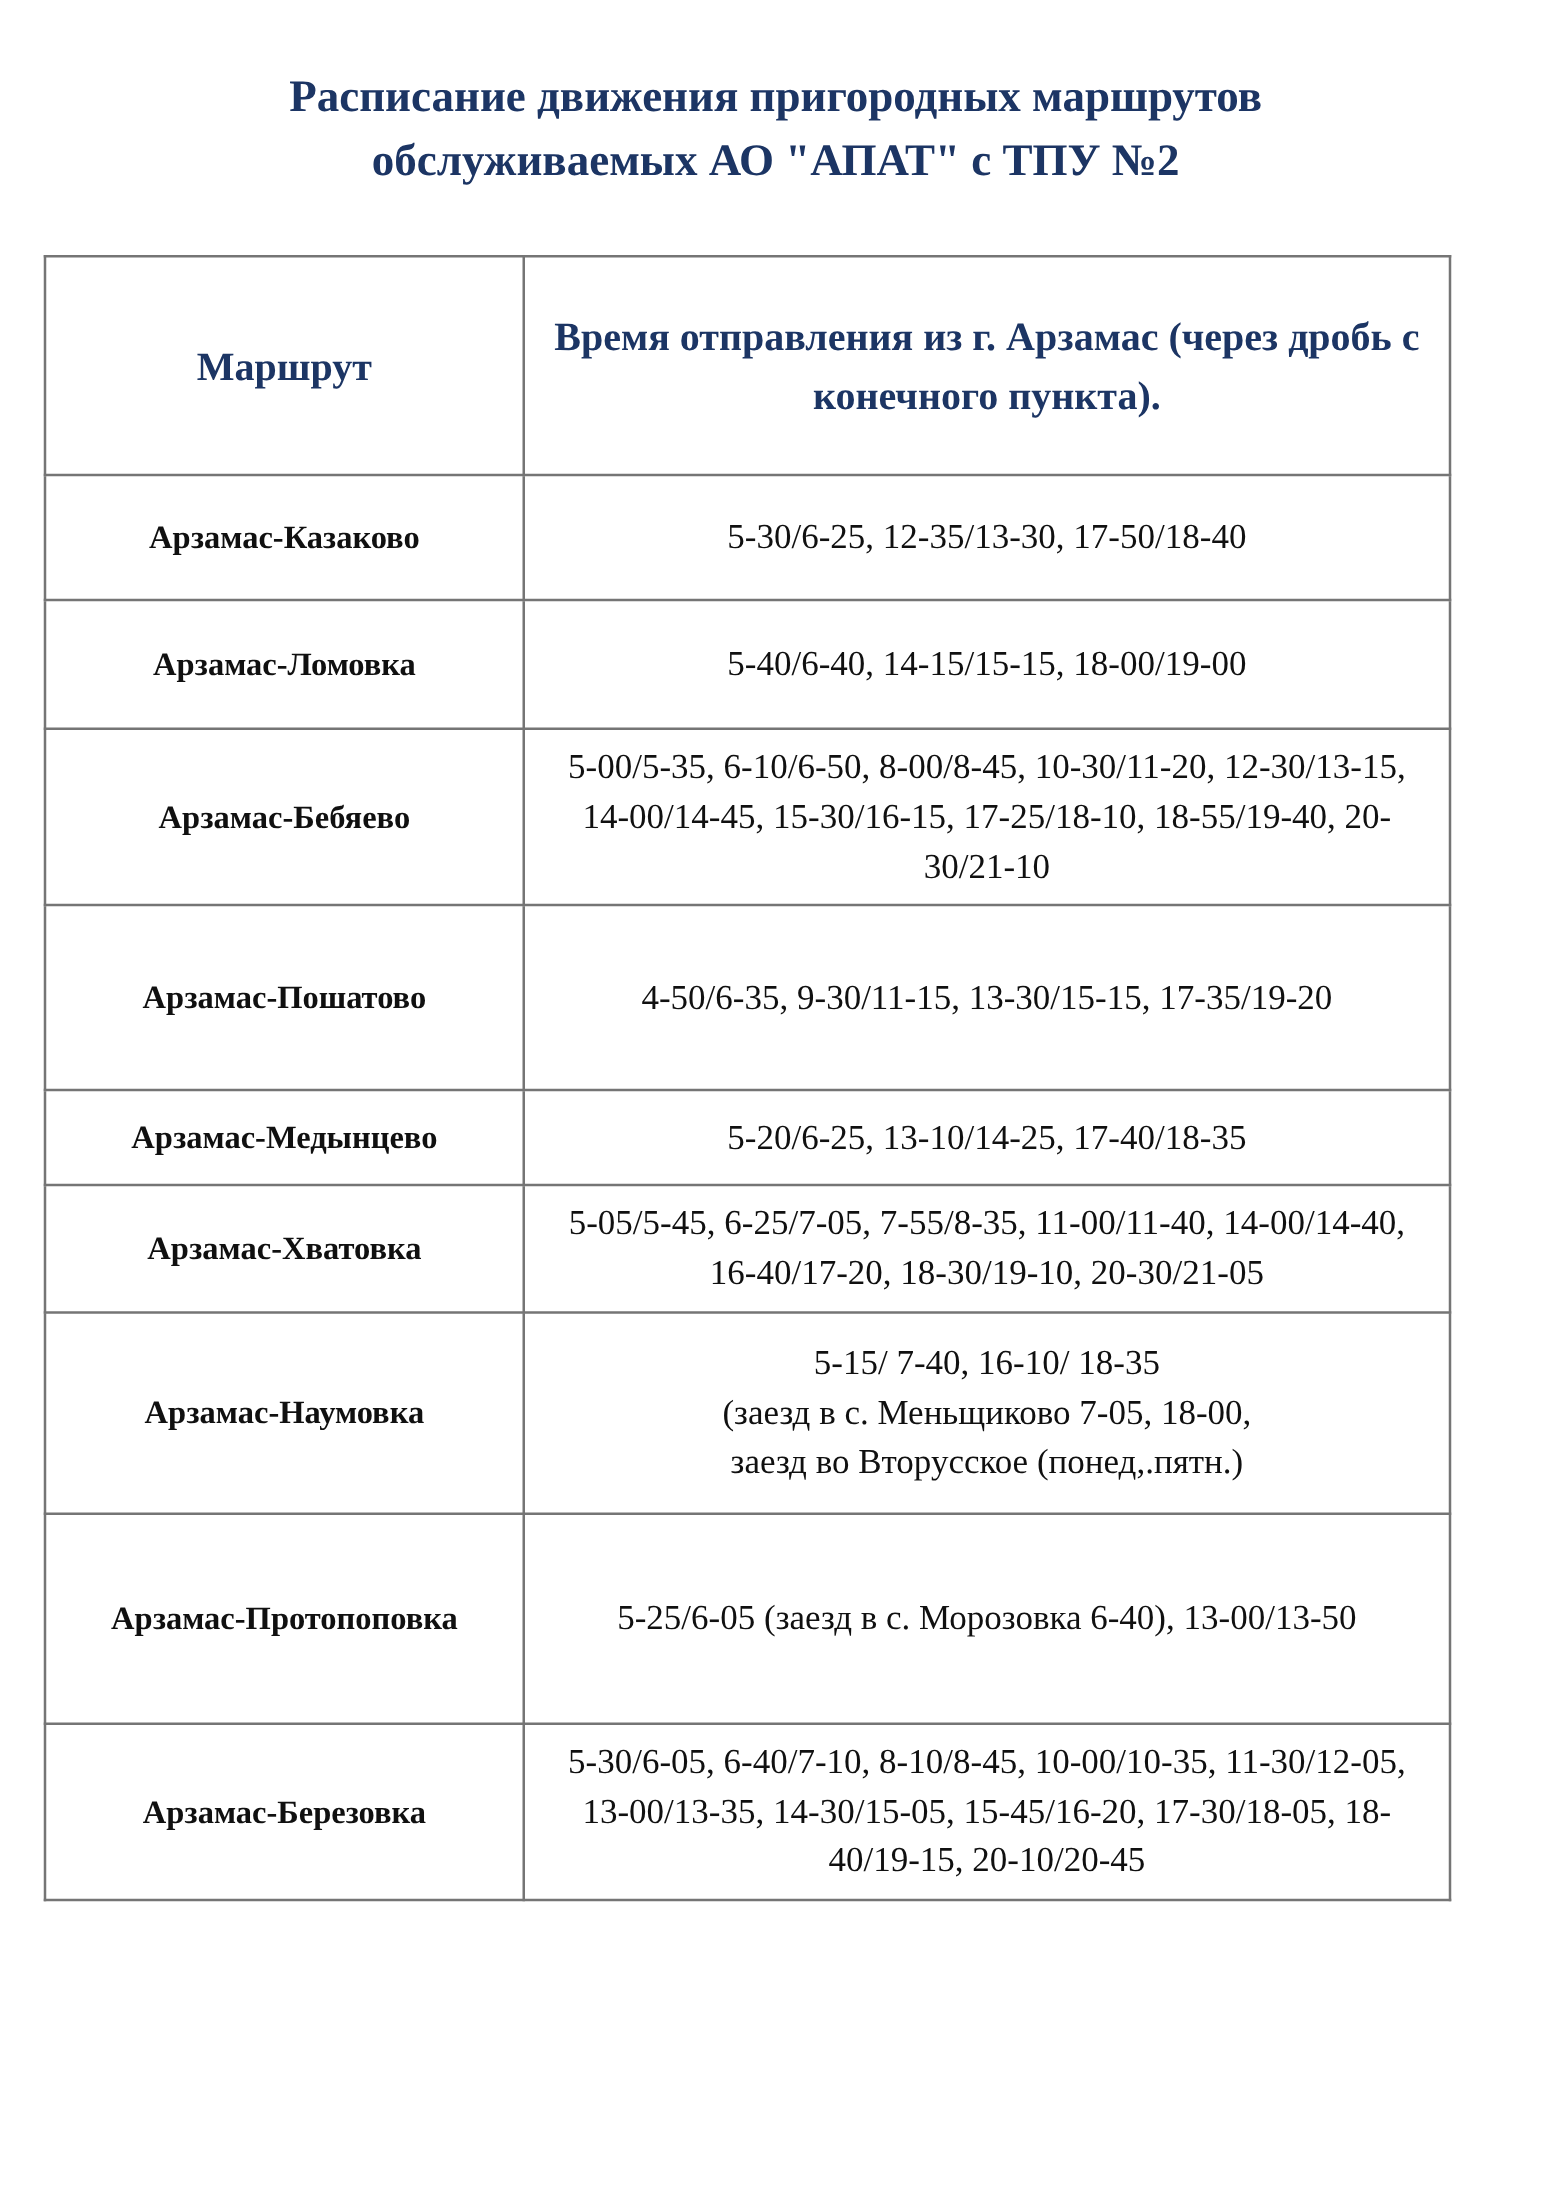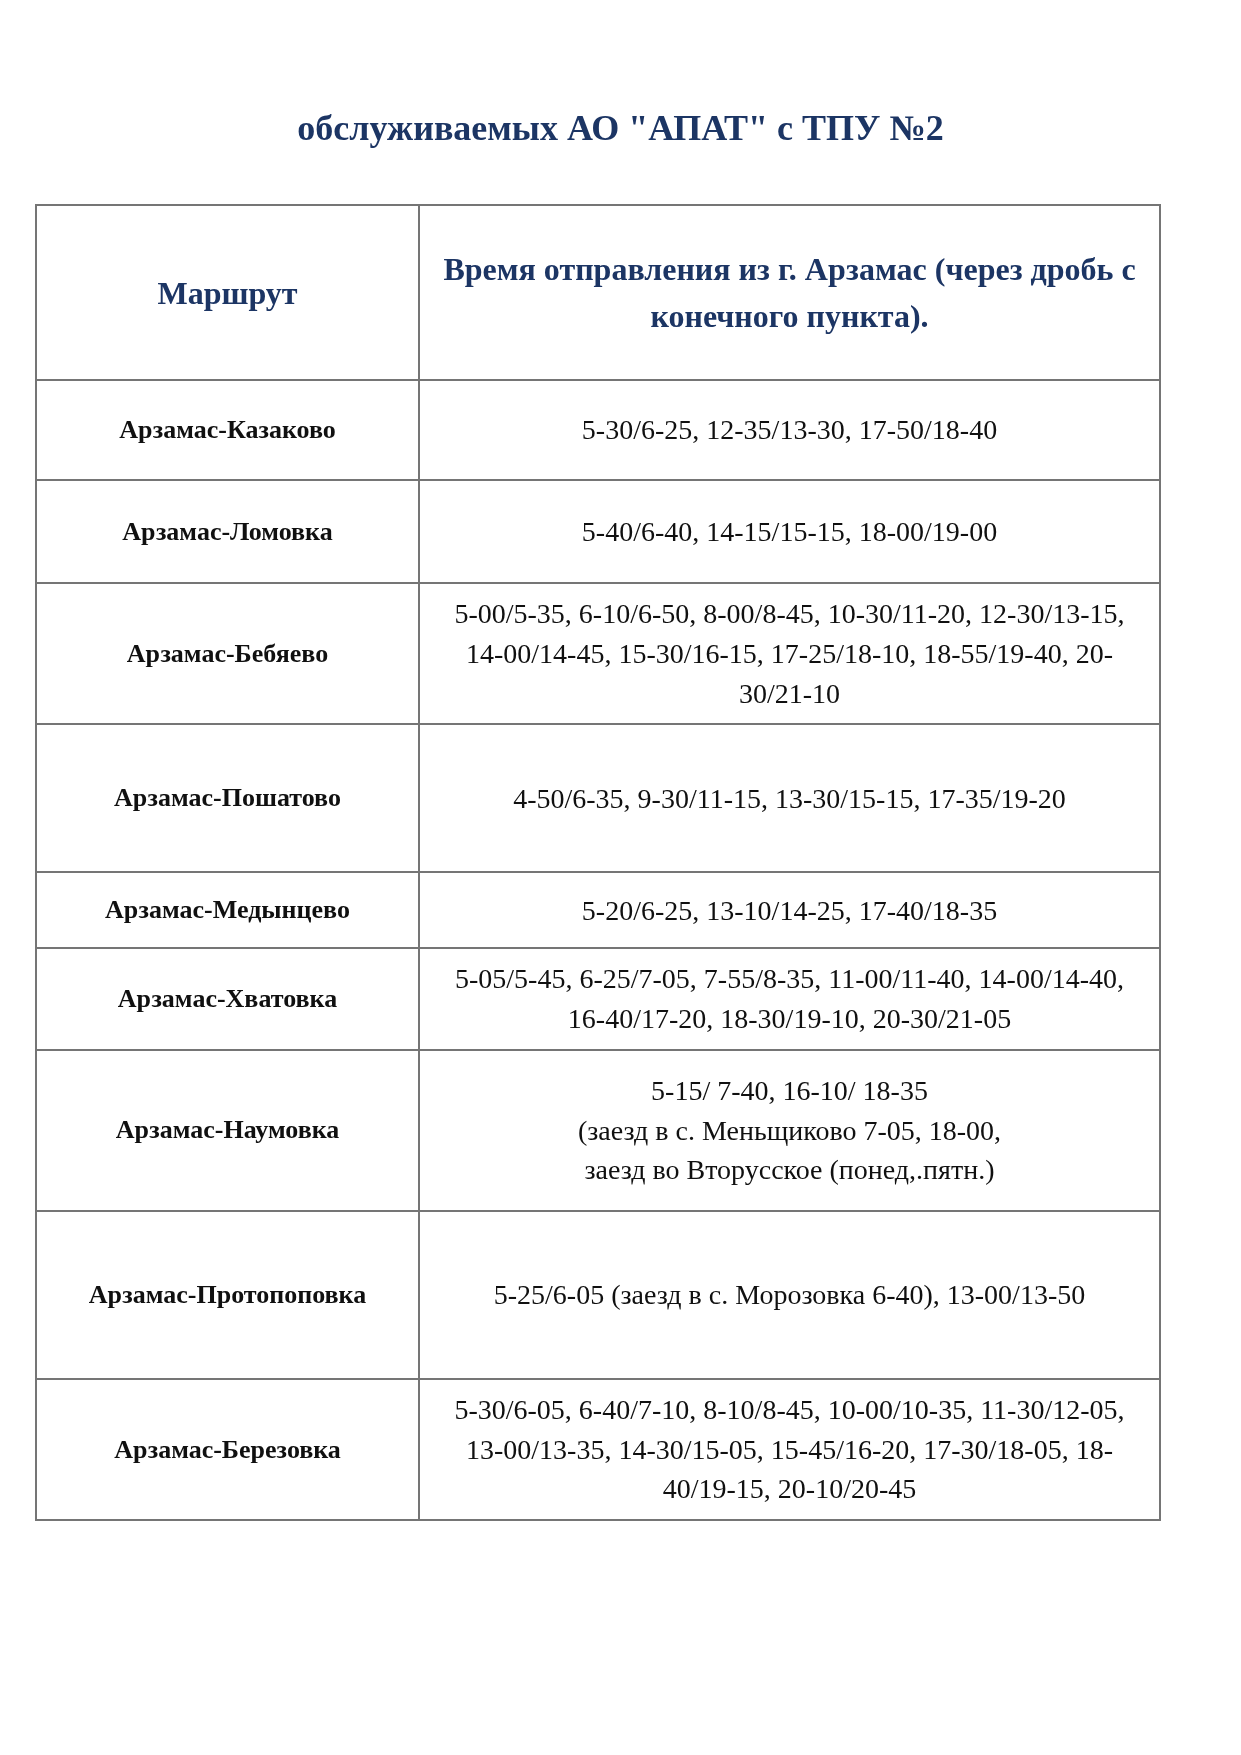--- a/index.html
+++ b/index.html
@@ -78,21 +78,21 @@
     font-weight: normal;
     color: var(--body_text);
     white-space: pre-line;
   }
 </style>
 </head>
 <body>
 
 <div class="page">
 
-  <h1 class="title"><br><span>обслуживаемых АО "АПАТ" с ТПУ №2</span></h1>
+  <h1 class="title"><span>Расписание движения пригородных маршрутов</span><br><span>обслуживаемых АО "АПАТ" с ТПУ №2</span></h1>
 
   <table class="schedule">
     <colgroup>
       <col class="c-route">
       <col class="c-times">
     </colgroup>
     <thead>
       <tr>
         <th>Маршрут</th>
         <th>Время отправления из г. Арзамас (через дробь с конечного пункта).</th>

